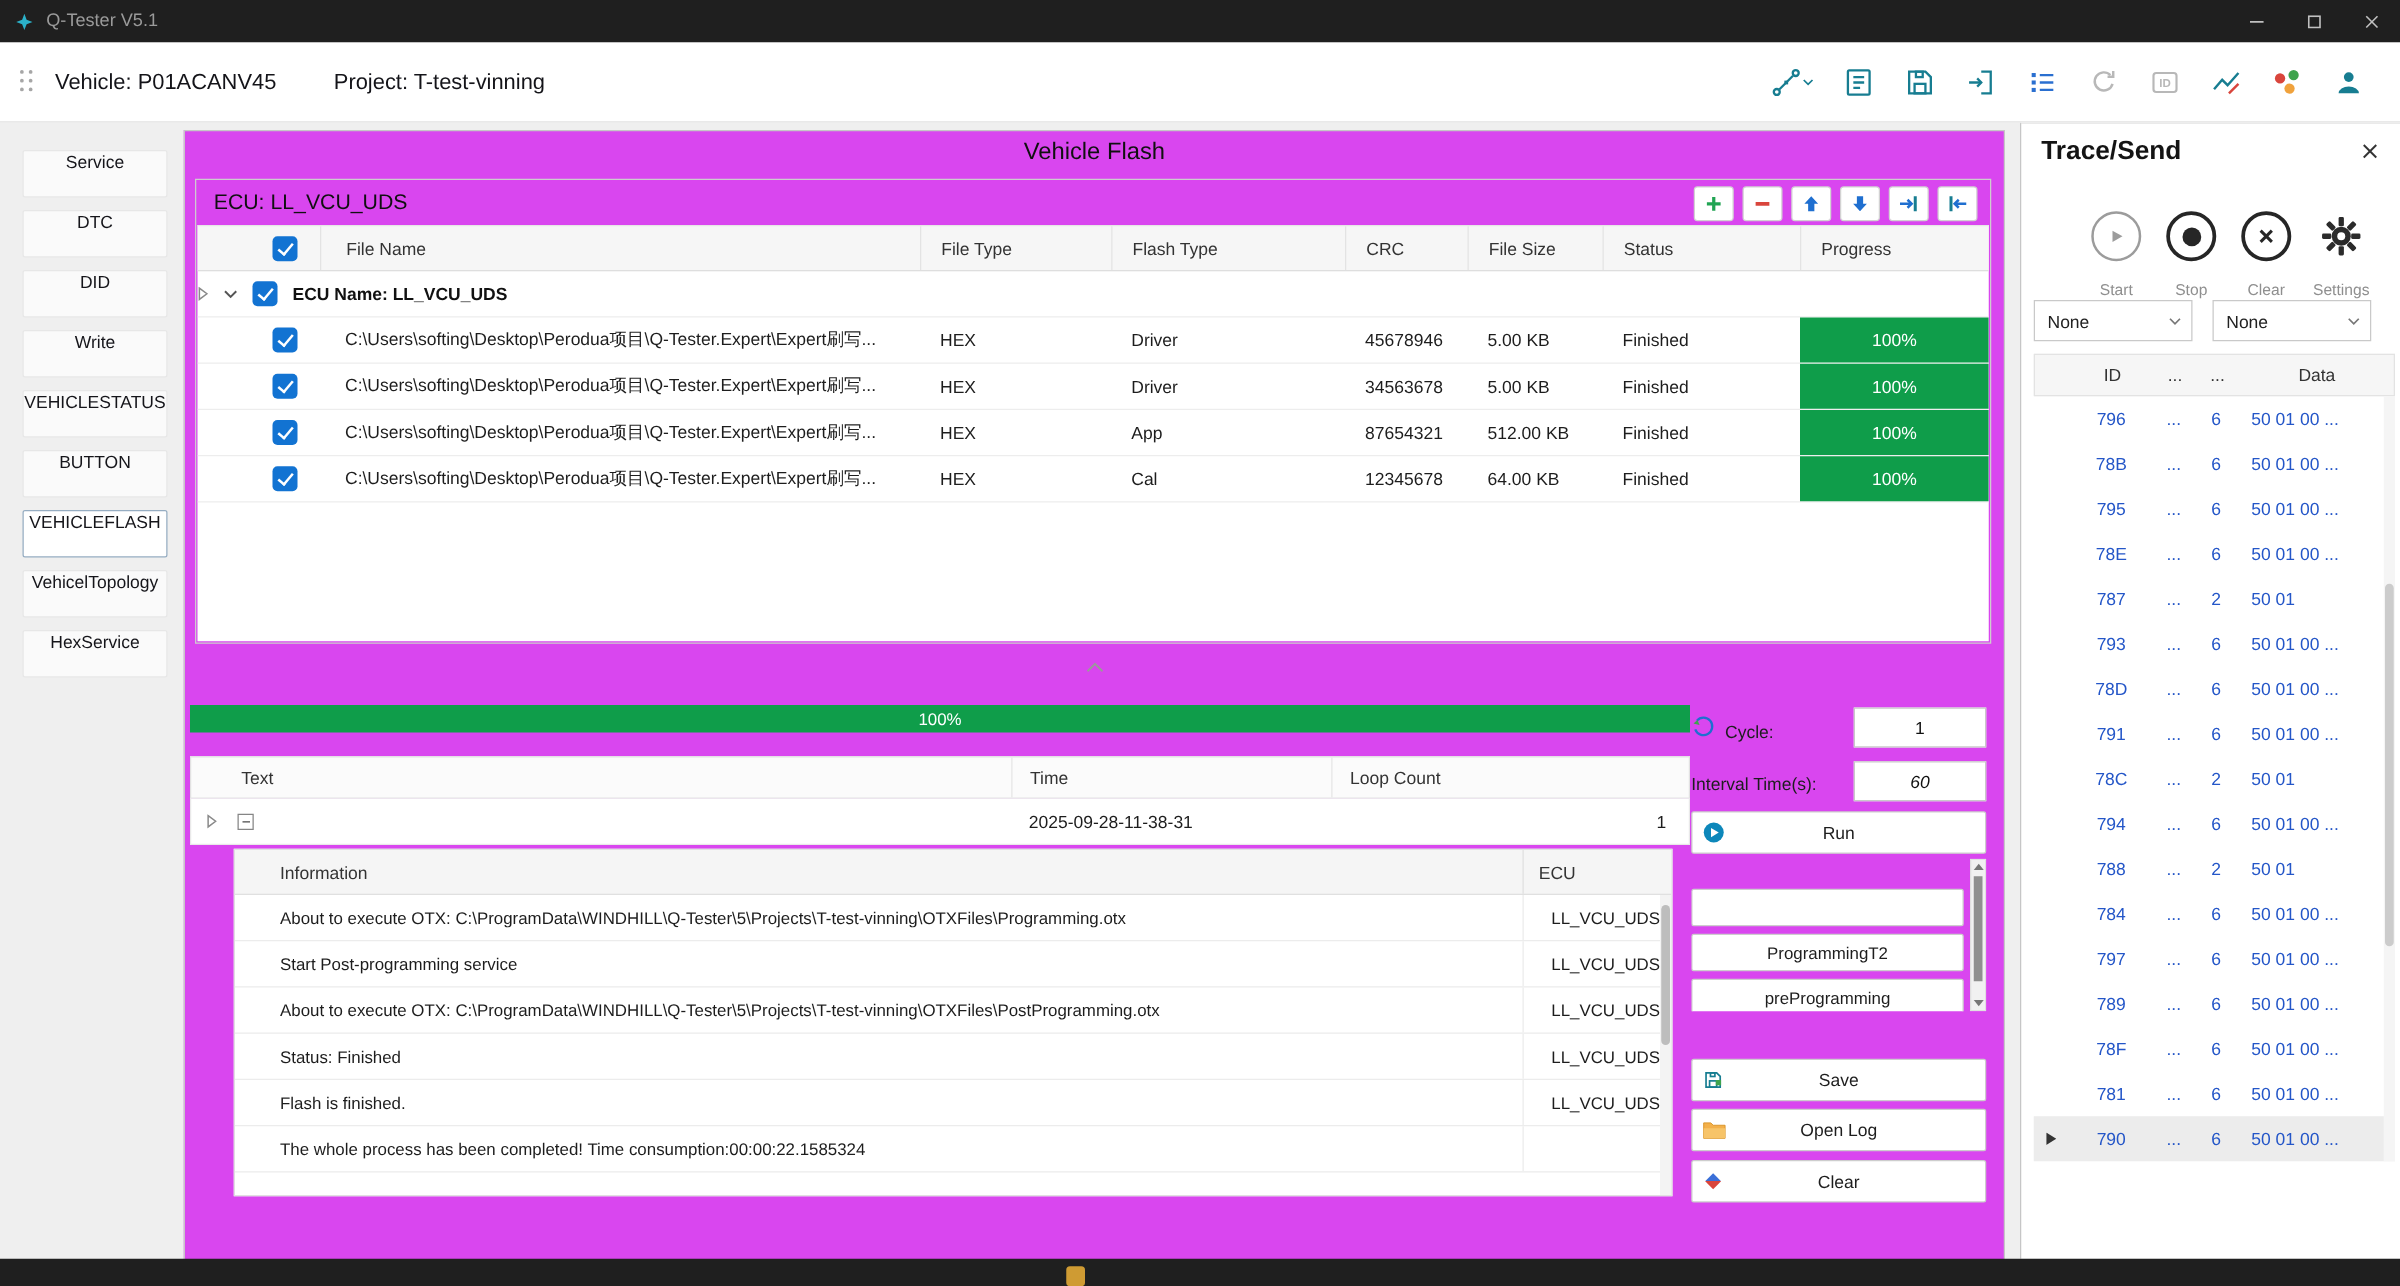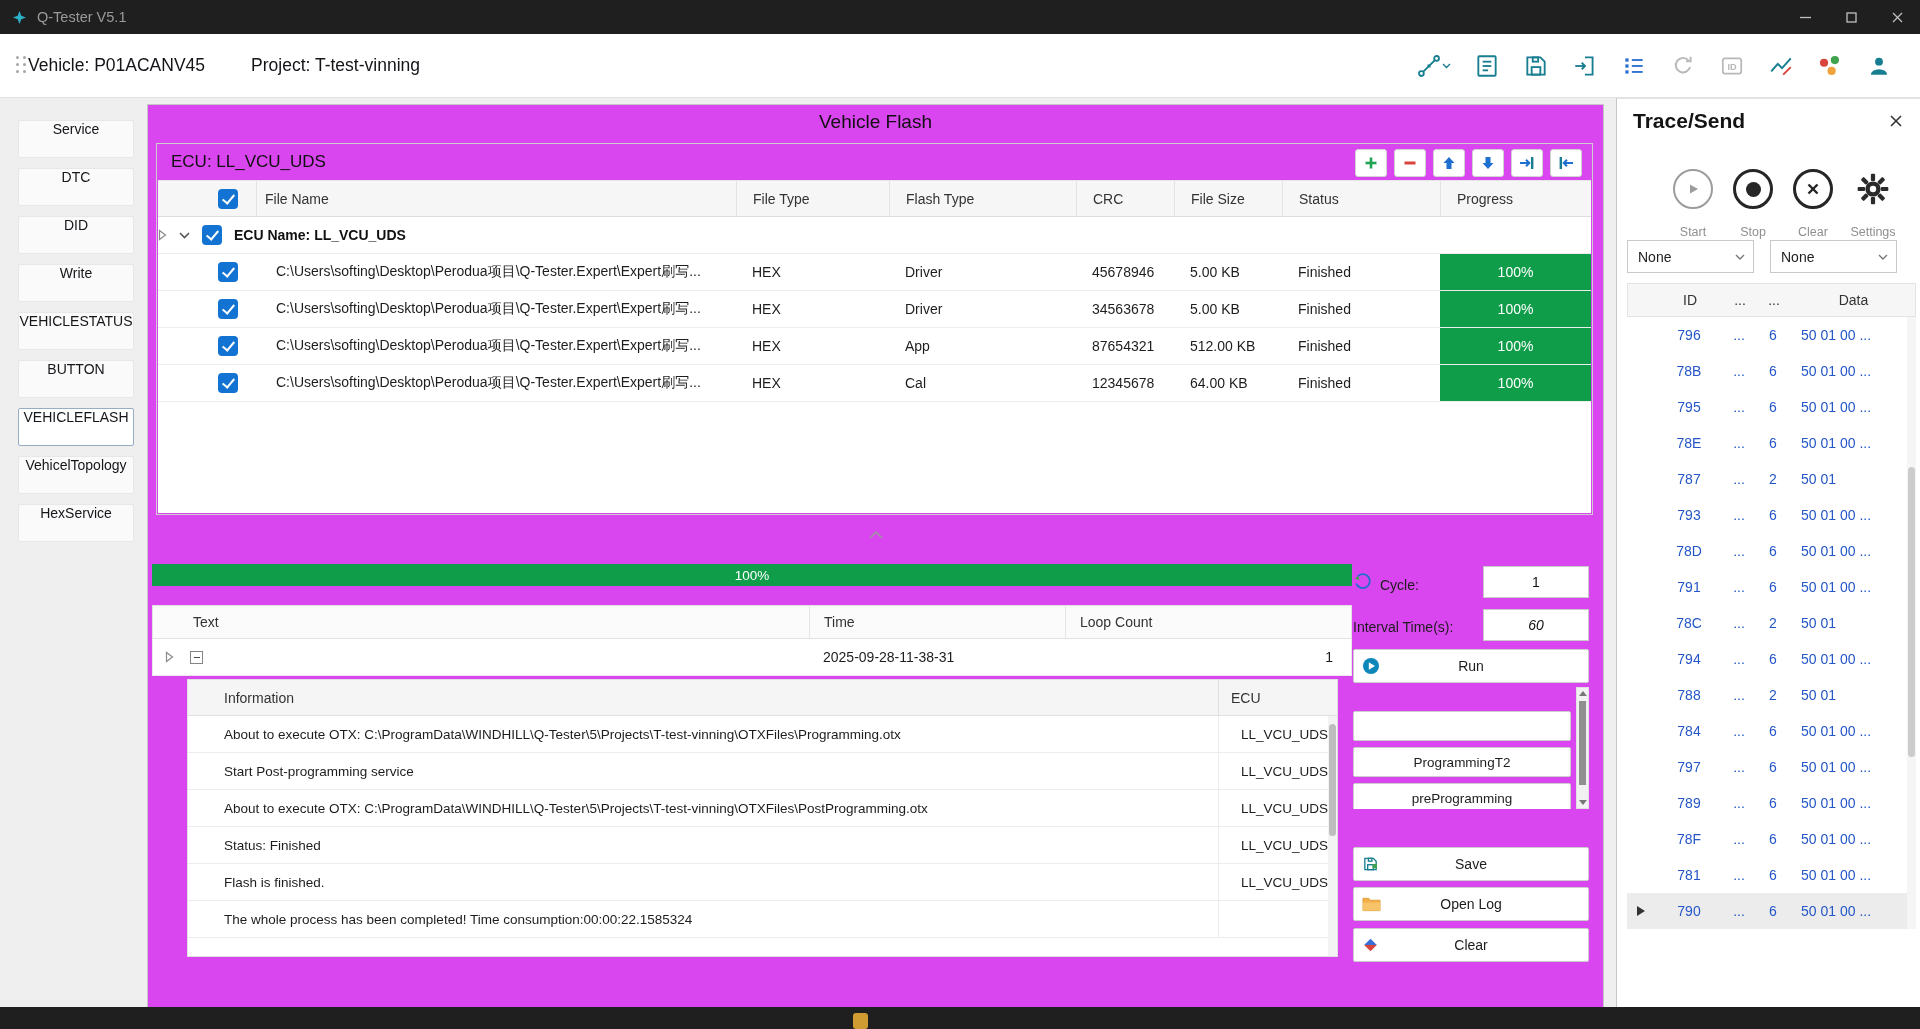--- a/index.html
+++ b/index.html
@@ -11,21 +11,21 @@
   .tb-appicon { margin-left:12px; display:flex; }
   .tb-title { margin-left:10px; font-size:14.5px; color:#9a9a9a; }
   .winbtns { margin-left:auto; display:flex; height:100%; }
   .winbtn { width:46px; height:34px; display:flex; align-items:center; justify-content:center; }
 
   
   .toolbar { position:absolute; left:0; top:34px; width:1920px; height:64px; background:#ffffff; border-bottom:1px solid #e2e2e2; display:flex; align-items:center; }
   .grip { margin-left:16px; display:grid; grid-template-columns:repeat(2,5px); grid-auto-rows:5px; gap:2px; }
   .grip i { width:3px; height:3px; border-radius:50%; background:#a6a6a6; }
   .tb-label { font-size:17.5px; color:#141419; font-weight:500; white-space:nowrap; }
-  .veh { }
+  .veh { margin-left:16px; }
   .proj { margin-left:46px; }
   .ticons { margin-left:auto; margin-right:28px; display:flex; align-items:center; gap:23px; }
   .ticon { display:flex; align-items:center; justify-content:center; }
 
   
   .sidebar { position:absolute; left:0; top:98px; width:147px; bottom:22px; }
   .sitem { position:absolute; left:18px; width:116px; height:38px; display:flex; align-items:flex-start; justify-content:center;
            font-size:14px; color:#15151a; background:#fafafa; border:1px solid #e7e7e7; border-radius:2px; white-space:nowrap; }
   .sitem.sel { border-color:#96adc2; background:#ffffff; }
 
@@ -319,21 +319,21 @@
               <path d="M9 4.8 L5.7 8 L9 11.2" fill="none" stroke="#1f6fd0" stroke-width="2"></path>
             </svg>
         </div>
       </div>
 
       <div class="ftable">
         <div class="fhead fgrid">
           <div class="fh first">
               <span class="cbx hcbx"></span>
             </div>
-          <div class="fh" style="padding-left:8px">File Name</div>
+          <div class="fh" style="padding-left:20px">File Name</div>
           <div class="fh">File Type</div>
           <div class="fh">Flash Type</div>
           <div class="fh">CRC</div>
           <div class="fh">File Size</div>
           <div class="fh">Status</div>
           <div class="fh">Progress</div>
         </div>
 
         <div class="growrap">
           <svg width="9" height="12" viewBox="0 0 9 12">

